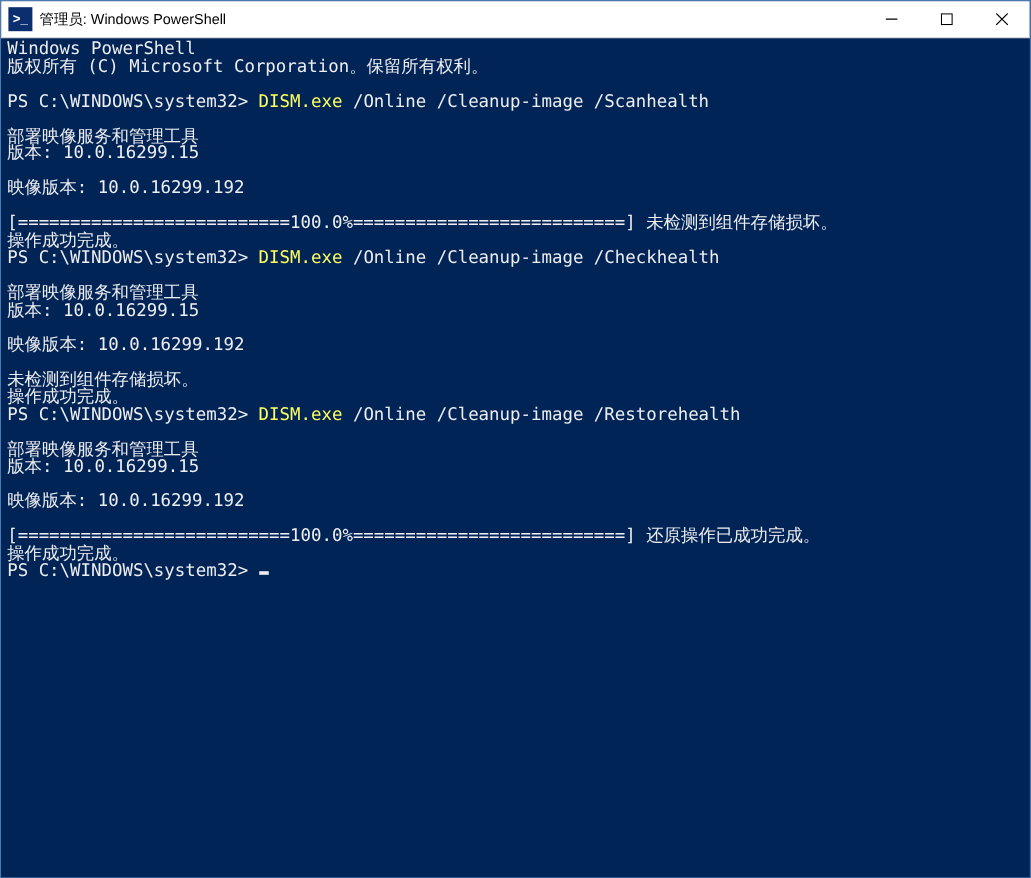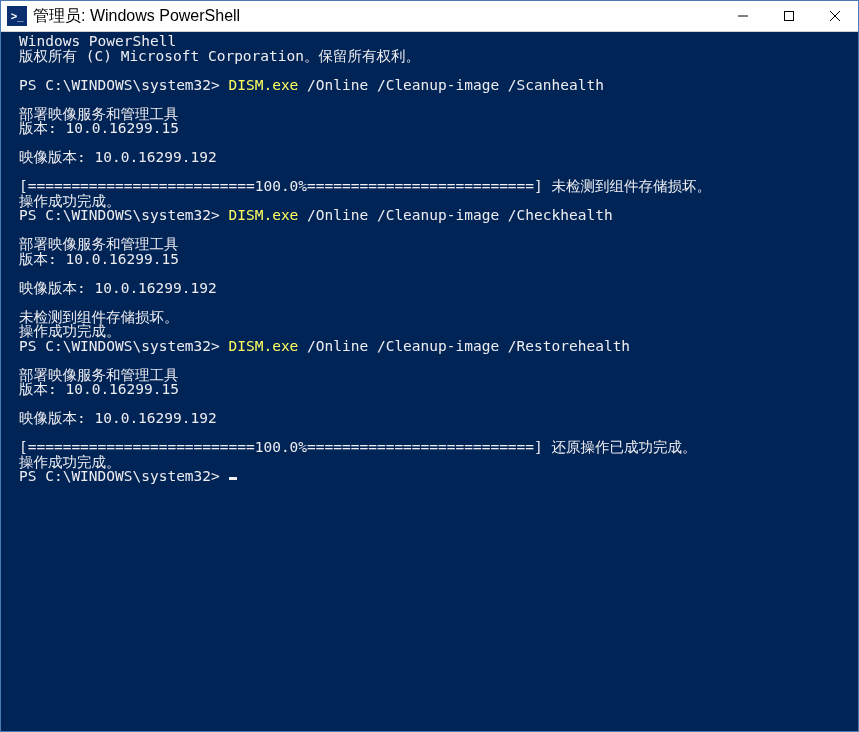--- a/index.html
+++ b/index.html
@@ -1,23 +1,23 @@
 <!DOCTYPE html>
 <html><head>
 <meta charset="utf-8">
 <style>
   html,body{margin:0;padding:0;font-family:"Segoe UI","Microsoft YaHei",sans-serif;background:#fff;}
   .window{width:859px;height:732px;border:1px solid #4a7ab4;box-sizing:border-box;display:flex;flex-direction:column;background:#012456;}
   .titlebar{height:30px;background:#fff;display:flex;align-items:center;border-bottom:1px solid #d0d0d0;flex:0 0 auto;}
   .titlebar .icon-box{width:20px;height:20px;margin:0 6px 0 6px;background:#0b2e6f;display:flex;align-items:center;justify-content:center;color:#fff;font-size:11px;font-weight:bold;}
-  .titlebar .title{font-size:16px;color:#000;flex:1;white-space:nowrap;overflow:hidden;}
+  .titlebar .title{font-size:12px;color:#000;flex:1;white-space:nowrap;overflow:hidden;}
   .titlebar .controls{display:flex;}
   .titlebar .ctrl{width:46px;height:30px;display:flex;align-items:center;justify-content:center;}
   .titlebar .ctrl svg{display:block;}
-  .terminal{flex:1;background:#012456;padding:2px 0 0 18px;box-sizing:border-box;overflow:hidden;}
+  .terminal{flex:1;background:#012456;padding:2px 0 0 5px;box-sizing:border-box;overflow:hidden;}
   .terminal pre{margin:0;font-family:"NSimSun","SimSun","Consolas",monospace;font-size:14.5px;line-height:14.5px;color:#eeedf0;letter-spacing:0;}
   .prompt{color:#eeedf0;}
   .cmd{color:#ffff60;}
   .cursor{display:inline-block;width:8px;height:3px;background:#eeedf0;vertical-align:baseline;position:relative;top:-1px;}
 </style>
 </head>
 <body>
 
 <div class="window">
 

